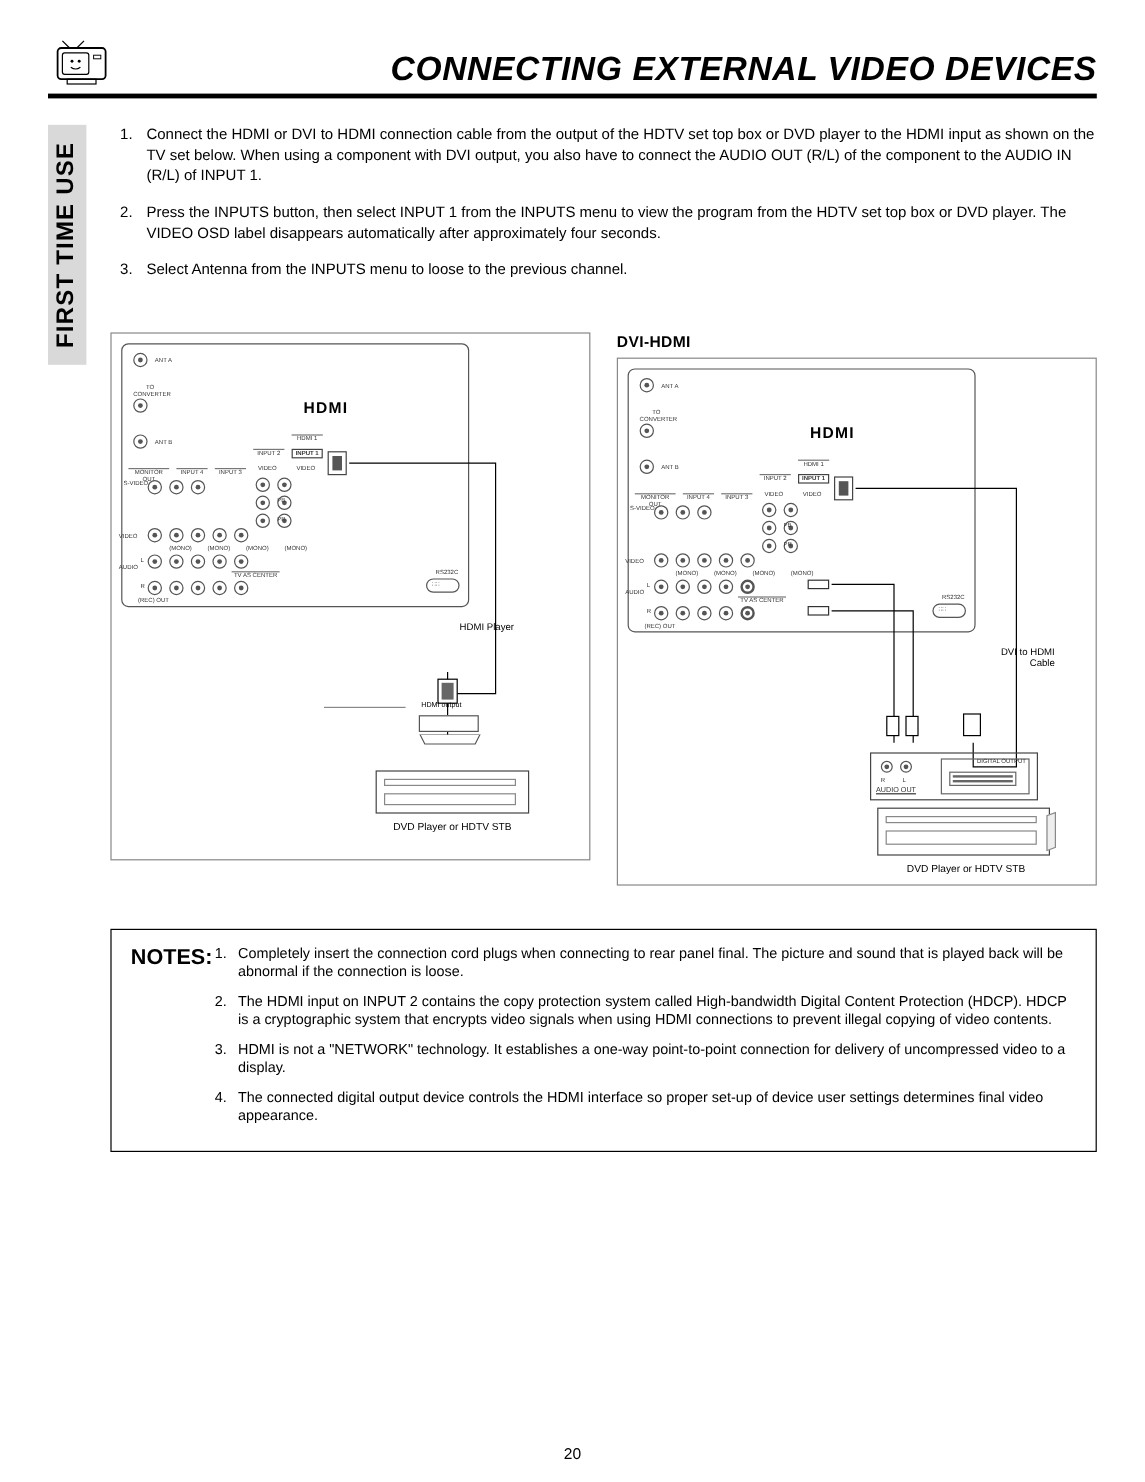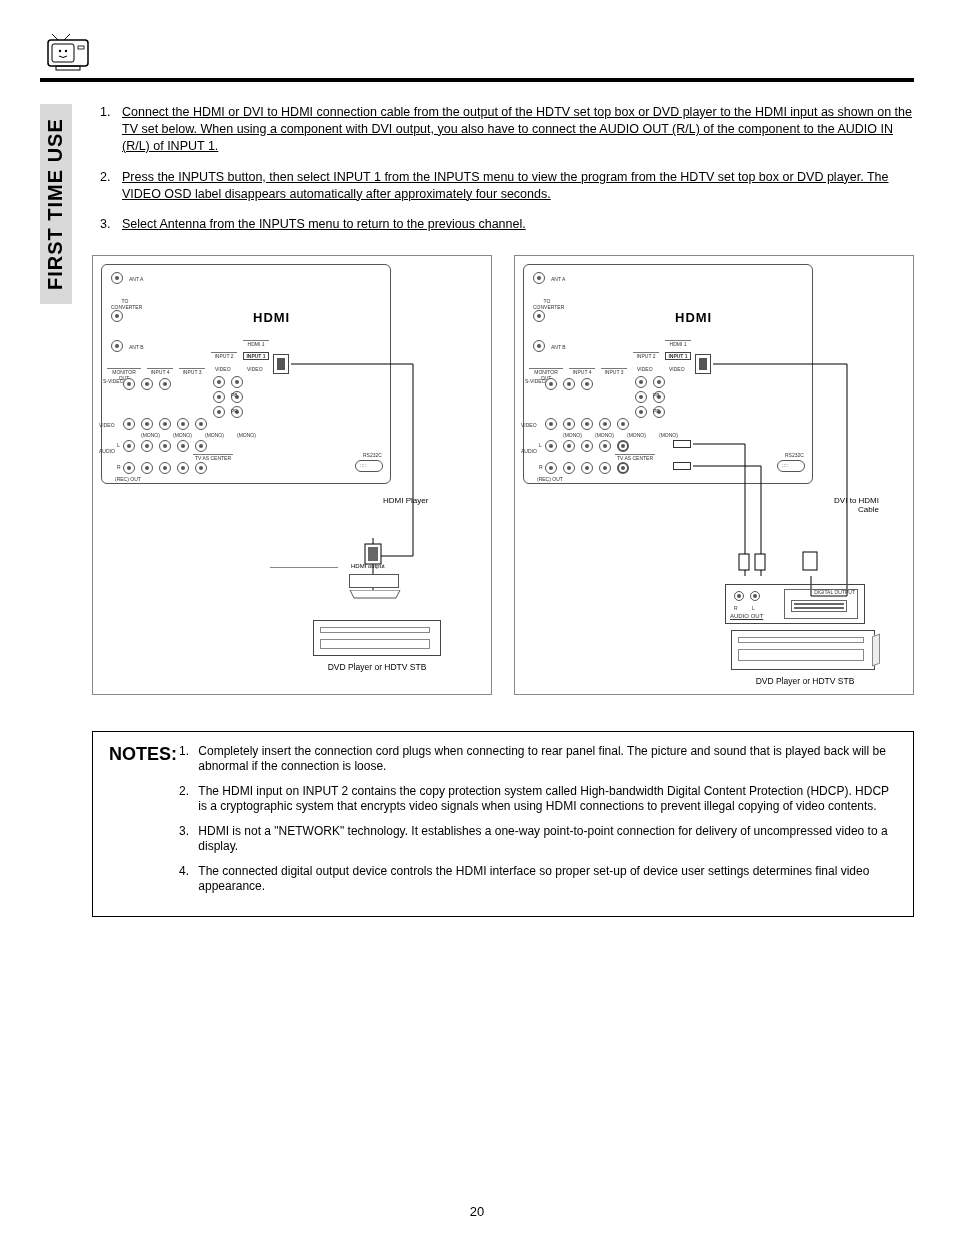--- a/index.html
+++ b/index.html
@@ -31,21 +31,21 @@
       transform: rotate(180deg);
       text-align: center;
       font-weight: bold;
       font-size: 20px;
       letter-spacing: 1px;
       padding: 10px 4px;
       height: 200px;
     }
     .content { flex: 1; padding-left: 20px; }
     .section-title { font-weight: bold; font-size: 13px; margin-bottom: 16px; }
-    ol.steps { list-style: decimal; padding-left: 22px; margin-bottom: 22px; text-decoration: underline; }
+    ol.steps { list-style: decimal; padding-left: 22px; margin-bottom: 44px; }
     ol.steps > li { font-size: 12.5px; line-height: 1.35; margin-bottom: 14px; padding-left: 8px; }
     .diagrams { display: flex; gap: 22px; margin-bottom: 36px; }
     .diagram-col { flex: 1; }
     .diagram-label { font-weight: bold; font-size: 13px; margin-bottom: 6px; letter-spacing: 0.3px;}
     .diagram-box {
       border: 1px solid #888;
       height: 440px;
       position: relative;
       background: #fff;
       overflow: hidden;
@@ -90,30 +90,31 @@
       <rect x="10" y="12" width="22" height="18" rx="2" fill="none" stroke="#000" stroke-width="1"></rect>
       <circle cx="18" cy="19" r="1.2" fill="#000"></circle>
         <circle cx="24" cy="19" r="1.2" fill="#000"></circle>
       <path d="M17 24 q4 3 8 0" fill="none" stroke="#000" stroke-width="1"></path>
       <rect x="36" y="14" width="6" height="3" fill="none" stroke="#000" stroke-width="0.8"></rect>
       <line x1="16" y1="8" x2="10" y2="2" stroke="#000" stroke-width="1"></line>
       <line x1="22" y1="8" x2="28" y2="2" stroke="#000" stroke-width="1"></line>
       <rect x="14" y="34" width="24" height="4" fill="none" stroke="#000" stroke-width="1"></rect>
     </svg>
   </div>
+  <div class="header-title">CONNECTING EXTERNAL VIDEO DEVICES</div>
 </div>
 <div class="header-rule"></div>
 
 <div class="container">
   <div class="side-tab">FIRST TIME USE</div>
   <div class="content">
     <ol class="steps">
       <li>Connect the HDMI or DVI to HDMI connection cable from the output of the HDTV set top box or DVD player to the HDMI input as shown on the TV set below.  When using a component with DVI output, you also have to connect the AUDIO OUT (R/L) of the component to the AUDIO IN (R/L) of INPUT 1.</li>
       <li>Press the INPUTS button, then select INPUT 1 from the INPUTS menu to view the program from the HDTV set top box or DVD player.  The VIDEO OSD label disappears automatically after approximately four seconds.</li>
-      <li>Select Antenna from the INPUTS menu to return to the previous channel.</li>
+      <li>Select Antenna from the INPUTS menu to loose to the previous channel.</li>
     </ol>
 
     <div class="diagrams">
 
       <div class="diagram-col">
         <div class="diagram-box">
           <div class="panel" style="left:8px; top:8px; width:290px; height:220px;"></div>
 
           <div style="position:absolute; left:18px; top:16px;"><span class="jack"></span></div>
           <div class="lbl" style="left:36px; top:20px;">ANT A</div>
@@ -225,20 +226,21 @@
 
           <div class="device-box" style="left:220px; top:364px; width:128px; height:36px;">
             <div style="position:absolute; left:6px; top:6px; width:110px; height:6px; border:1px solid #888;"></div>
             <div style="position:absolute; left:6px; top:18px; width:110px; height:10px; border:1px solid #888;"></div>
           </div>
           <div class="device-caption" style="left:214px; top:406px;">DVD Player or HDTV STB</div>
         </div>
       </div>
 
       <div class="diagram-col">
+        <div class="diagram-label">DVI-HDMI</div>
         <div class="diagram-box">
           <div class="panel" style="left:8px; top:8px; width:290px; height:220px;"></div>
           <div style="position:absolute; left:18px; top:16px;"><span class="jack"></span></div>
           <div class="lbl" style="left:36px; top:20px;">ANT A</div>
           <div class="lbl" style="left:18px; top:42px; width:28px;">TO CONVERTER</div>
           <div style="position:absolute; left:18px; top:54px;"><span class="jack"></span></div>
           <div style="position:absolute; left:18px; top:84px;"><span class="jack"></span></div>
           <div class="lbl" style="left:36px; top:88px;">ANT B</div>
 
           <span class="hdmi-logo" style="left:160px; top:54px;">HDMI</span>

